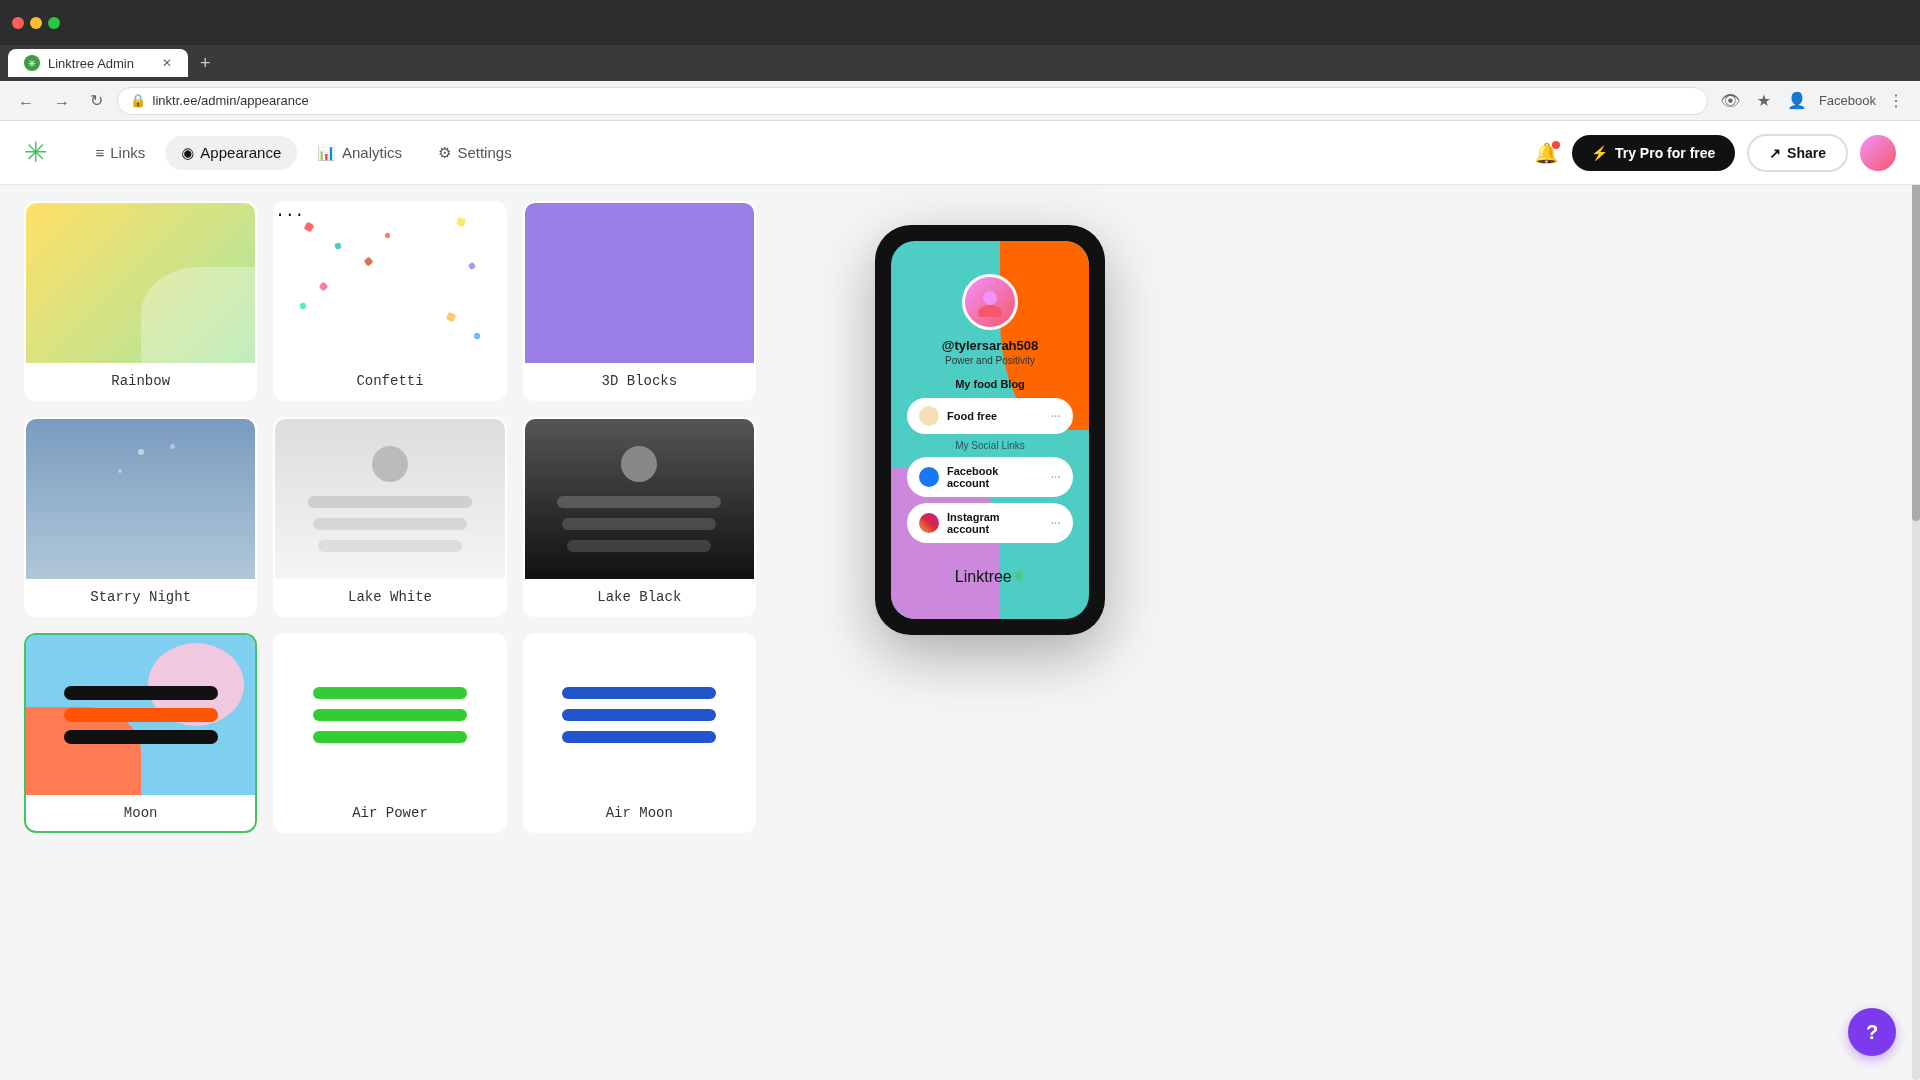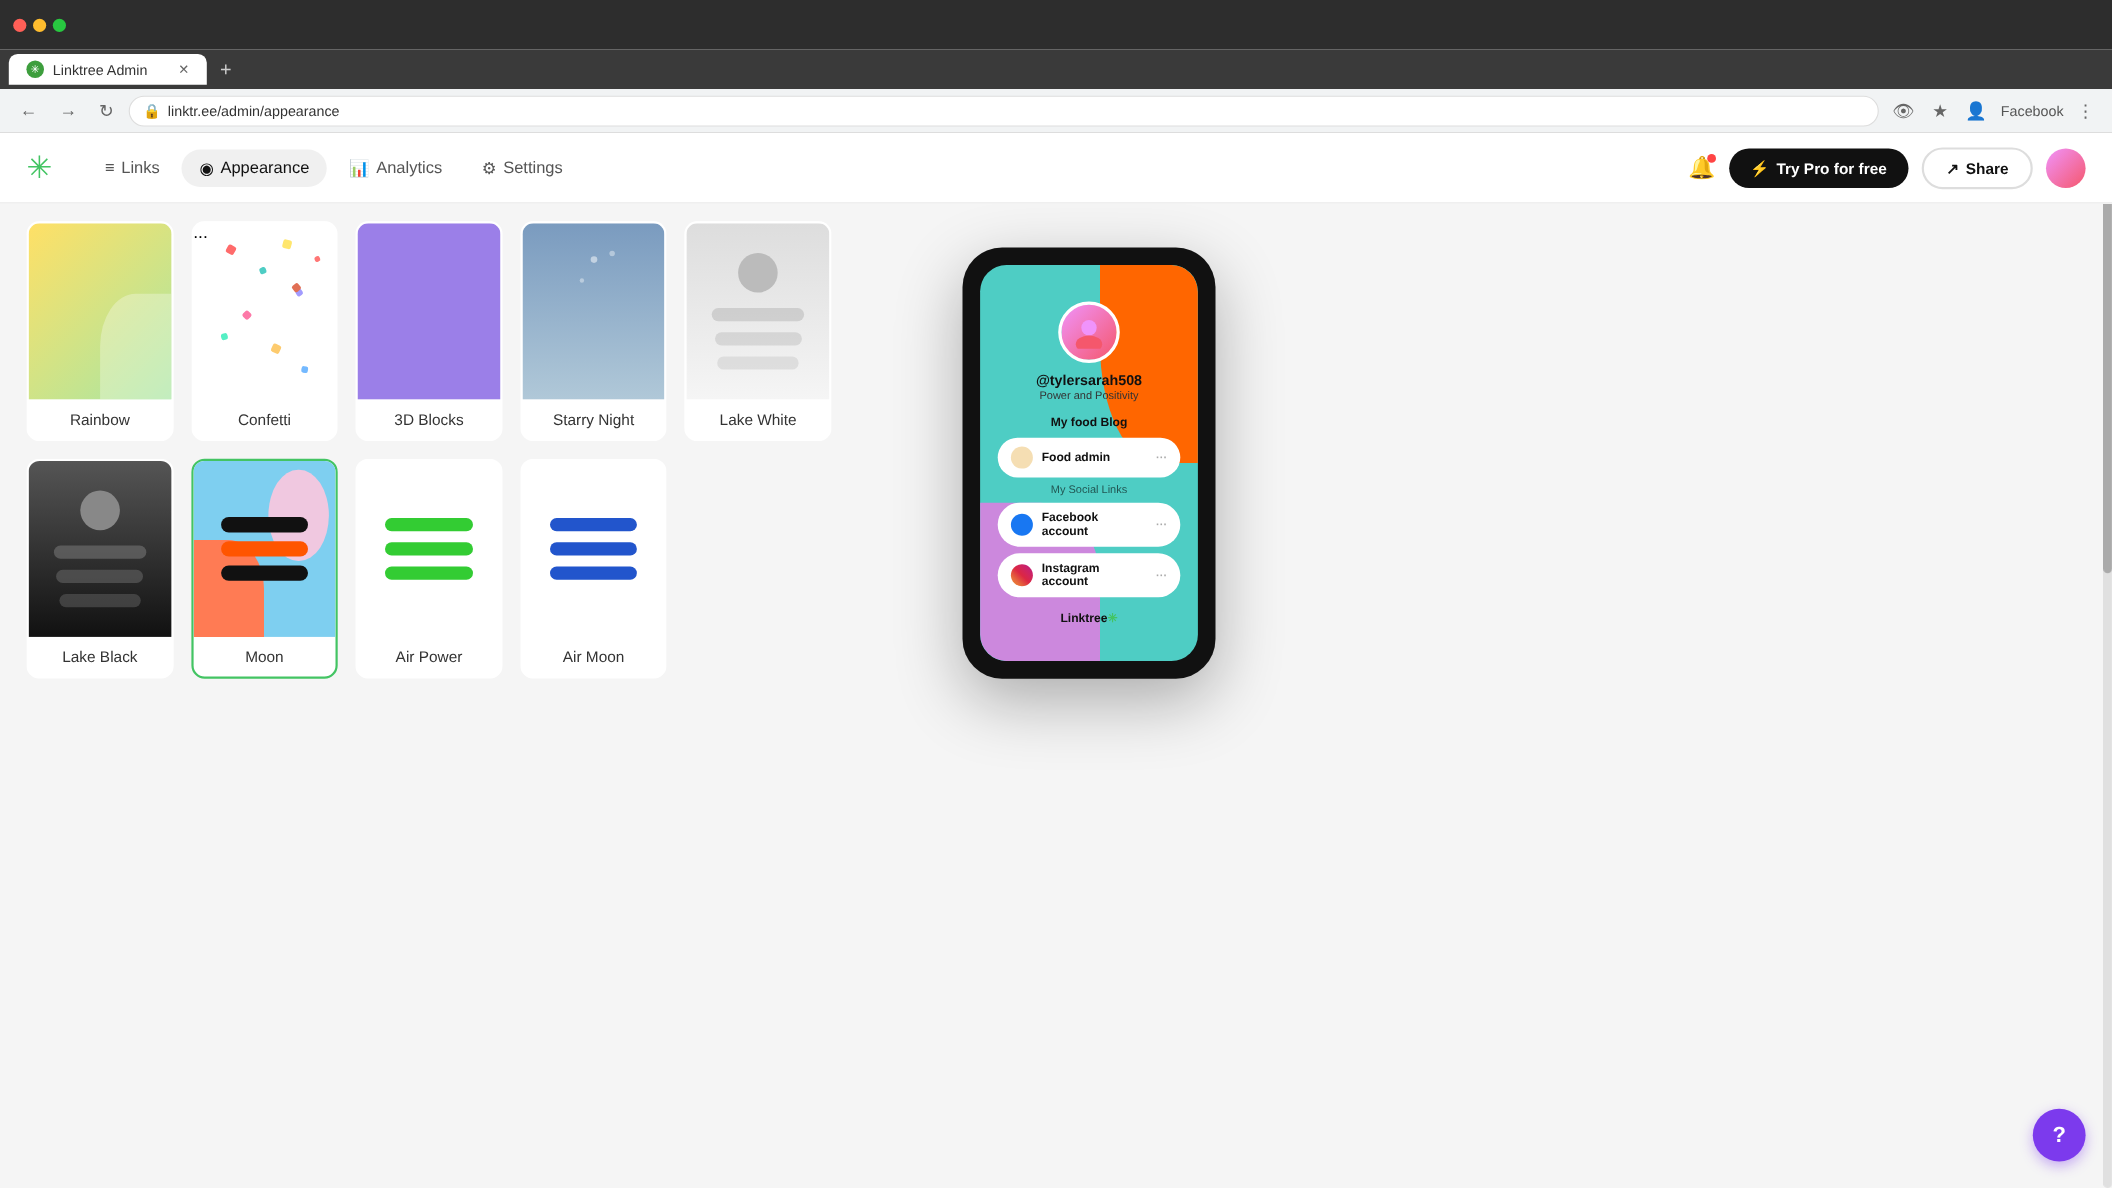--- a/index.html
+++ b/index.html
@@ -126,23 +126,24 @@
       min-height: calc(1080px - 149px);
     }
     .content-area {
       flex: 1;
       max-width: 780px;
       padding: 0;
       overflow-y: auto;
     }
     .themes-grid {
       display: grid;
-      grid-template-columns: repeat(5, 1fr);
+      grid-template-columns: repeat(3, 1fr);
       gap: 16px;
       padding: 16px 24px;
+      font-family: Liberation Mono, monospace;
     }
     .theme-card {
       background: white;
       border-radius: 12px;
       overflow: hidden;
       cursor: pointer;
       border: 2px solid transparent;
       transition: border-color 0.2s;
     }
     .theme-card.selected { border-color: #43c463; }
@@ -241,21 +242,21 @@
     }
     .phone-link-icon { width: 20px; height: 20px; border-radius: 50%; background: #f5deb3; flex-shrink: 0; }
     .phone-link-icon.fb { background: #1877f2; }
     .phone-link-icon.ig { background: linear-gradient(45deg, #f09433, #e6683c, #dc2743, #cc2366, #bc1888); }
     .phone-section-label {
       text-align: center;
       font-size: 10px;
       color: rgba(0,0,0,0.6);
       margin: 4px 0 6px;
     }
-    .phone-footer { text-align: center; margin-top: 12px; font-size: 11px; font-weight: 700; color: #111; }
+    .phone-footer { text-align: center; margin-top: 24px; font-size: 16px; font-weight: 400; color: #111; }
     .phone-footer span { color: #43c463; }
 
     
     .help-btn {
       position: fixed;
       bottom: 24px;
       right: 24px;
       width: 48px;
       height: 48px;
       border-radius: 50%;
@@ -452,21 +453,21 @@
             <svg width="30" height="30" viewBox="0 0 30 30">
               <circle cx="15" cy="11" r="7" fill="#f093fb"></circle>
               <ellipse cx="15" cy="26" rx="12" ry="8" fill="#f5576c"></ellipse>
             </svg>
           </div>
           <div class="phone-username">@tylersarah508</div>
           <div class="phone-tagline">Power and Positivity</div>
           <div class="phone-section-title">My food Blog</div>
           <div class="phone-link-btn">
             <div class="phone-link-icon"></div>
-            <span>Food admin</span>
+            <span>Food free</span>
             <span style="margin-left:auto;color:#aaa;font-size:10px;">···</span>
           </div>
           <div class="phone-section-label">My Social Links</div>
           <div class="phone-link-btn">
             <div class="phone-link-icon fb"></div>
             <span>Facebook account</span>
             <span style="margin-left:auto;color:#aaa;font-size:10px;">···</span>
           </div>
           <div class="phone-link-btn">
             <div class="phone-link-icon ig"></div>

